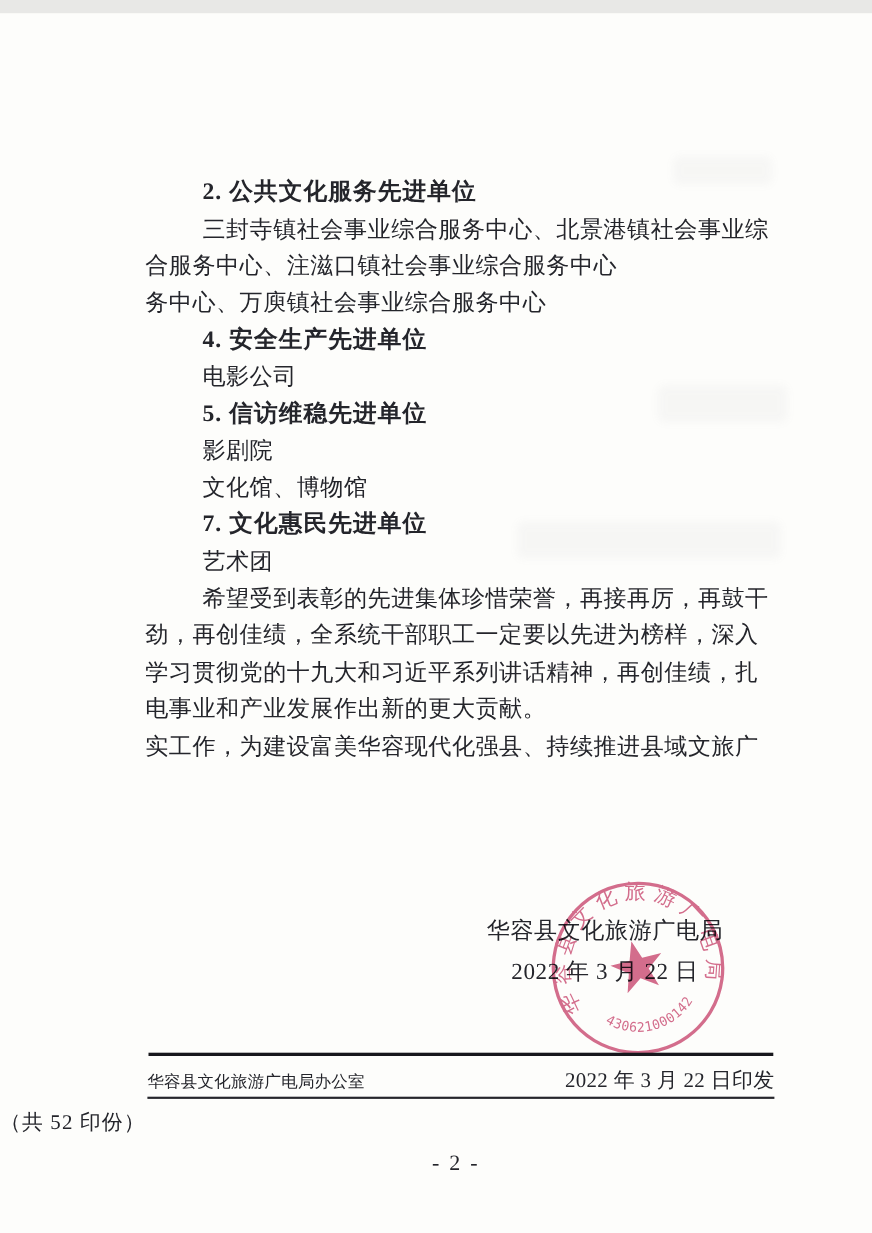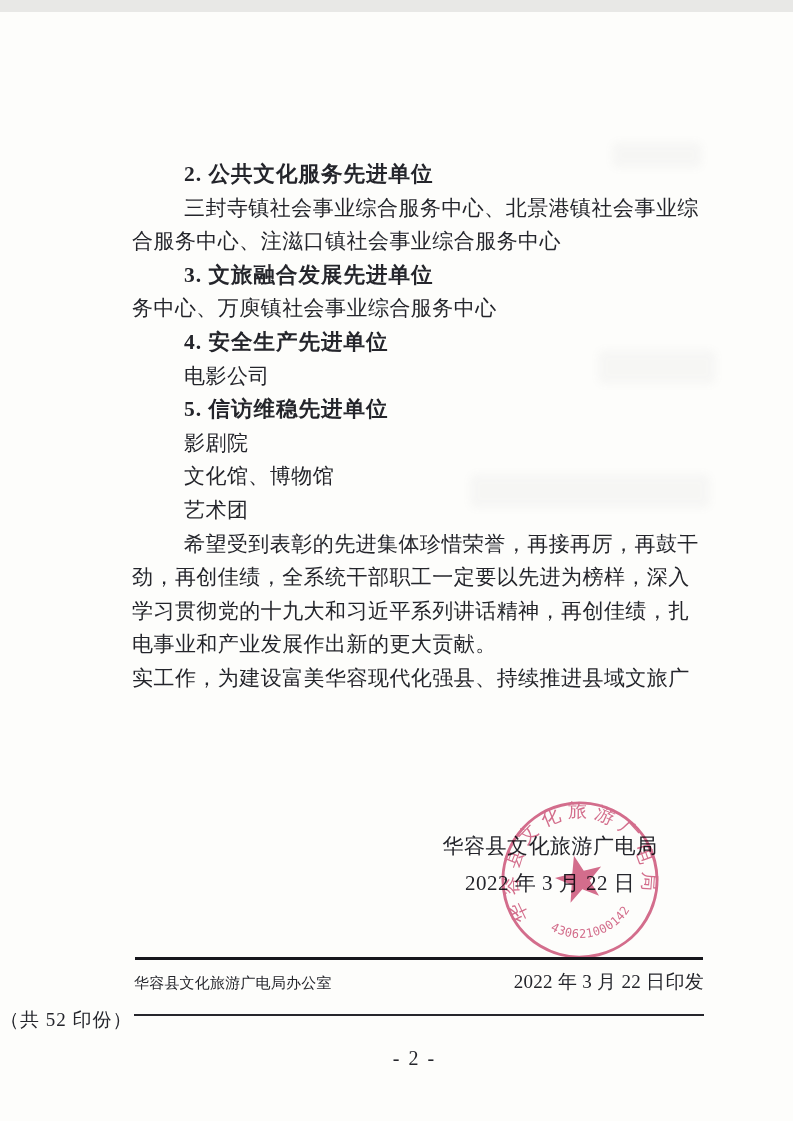--- a/index.html
+++ b/index.html
@@ -28,21 +28,21 @@
   }
   .seal .ring{fill:none;stroke:#cf5a7e;stroke-width:3;}
   .seal .star{fill:#cf5a7e;}
   .seal .org{font-family:"Liberation Serif","DejaVu Serif",serif;font-size:19px;letter-spacing:6.5px;fill:#cf5a7e;}
   .seal .code{font-family:"DejaVu Sans Mono","Liberation Mono",monospace;font-size:12px;letter-spacing:0.4px;fill:#cf5a7e;}
 
   .rule-thick{position:absolute;left:135px;top:945px;width:568px;height:3px;background:#17171c;}
   .footer-row{
     position:absolute;left:134px;top:957px;width:570px;
     display:flex;justify-content:space-between;align-items:baseline;
-    border-bottom:2px solid #26262c;padding-bottom:19px;
+    border-bottom:2px solid #26262c;padding-bottom:2px;
   }
   .f-office{font-size:15px;letter-spacing:0.2px;}
   .f-date{font-size:19px;letter-spacing:0.3px;}
   .copies{position:absolute;top:995px;left:0;width:687px;font-size:19px;letter-spacing:1px;}
   .page-num{position:absolute;top:1035px;left:0;width:100%;text-align:center;text-indent:36px;font-size:20px;letter-spacing:2px;}
 
   .smudge{position:absolute;background:#8a8a92;opacity:0.055;filter:blur(4px);border-radius:6px;}
   .s1{left:598px;top:338px;width:118px;height:34px;}
   .s2{left:470px;top:462px;width:240px;height:34px;}
   .s3{left:612px;top:130px;width:90px;height:26px;}
@@ -53,27 +53,27 @@
 <div class="page">
 
   <div class="smudge s1"></div>
   <div class="smudge s2"></div>
   <div class="smudge s3"></div>
 
   <div class="content">
     <div class="line heading">2. 公共文化服务先进单位</div>
     <div class="line indent">三封寺镇社会事业综合服务中心、北景港镇社会事业综</div>
     <div class="line">合服务中心、注滋口镇社会事业综合服务中心</div>
-    <div class="line heading">3. 文旅融合发展先进单位</div>
     <div class="line">务中心、万庾镇社会事业综合服务中心</div>
     <div class="line heading">4. 安全生产先进单位</div>
     <div class="line indent">电影公司</div>
     <div class="line heading">5. 信访维稳先进单位</div>
     <div class="line indent">影剧院</div>
     <div class="line indent">文化馆、博物馆</div>
+    <div class="line heading">7. 文化惠民先进单位</div>
     <div class="line indent">艺术团</div>
     <div class="line indent">希望受到表彰的先进集体珍惜荣誉，再接再厉，再鼓干</div>
     <div class="line">劲，再创佳绩，全系统干部职工一定要以先进为榜样，深入</div>
     <div class="line">学习贯彻党的十九大和习近平系列讲话精神，再创佳绩，扎</div>
     <div class="line">电事业和产业发展作出新的更大贡献。</div>
     <div class="line">实工作，为建设富美华容现代化强县、持续推进县域文旅广</div>
   </div>
 
   <div class="signature">
     <div>华容县文化旅游广电局</div>

